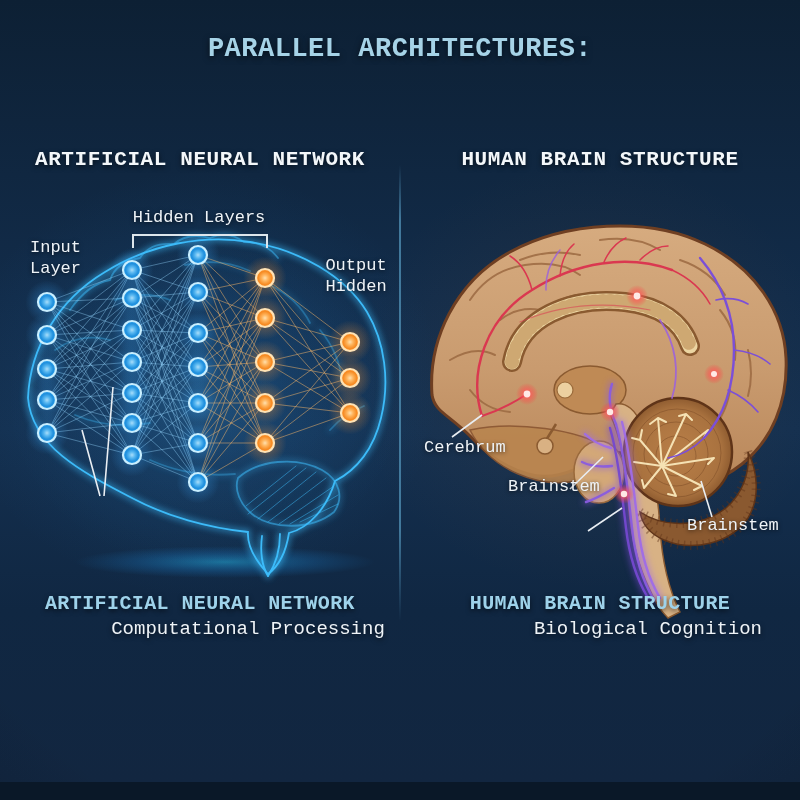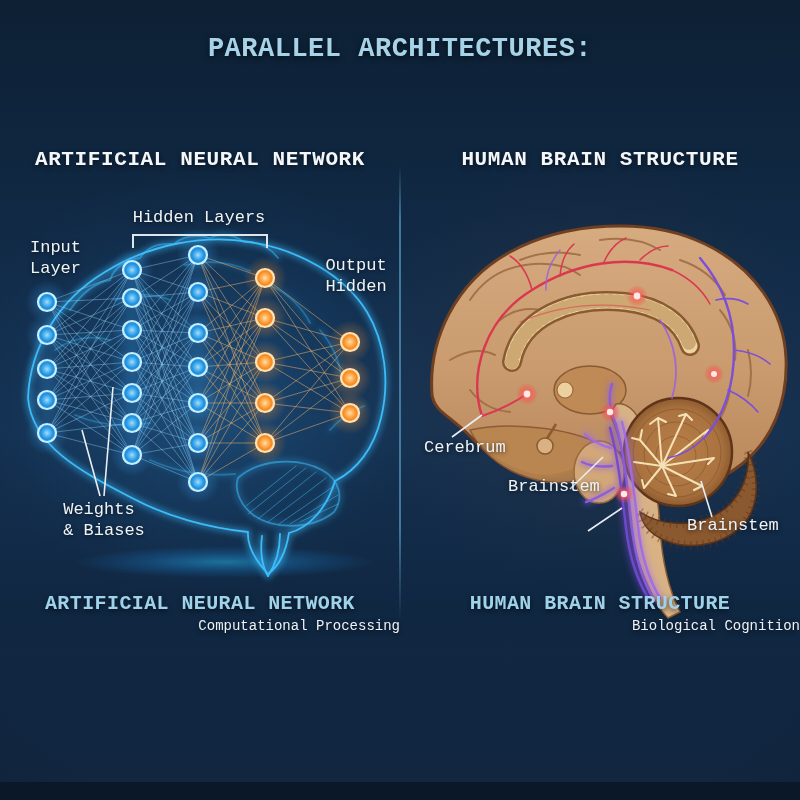--- a/index.html
+++ b/index.html
@@ -26,22 +26,23 @@
   .panel-heading{
     position:absolute;width:400px;text-align:center;font-size:21px;font-weight:700;
     letter-spacing:.6px;color:#f3f7fa;text-shadow:0 2px 5px rgba(0,0,0,.6);
   }
   .annot{font-size:17px;}
   .caption-title{
     position:absolute;width:400px;text-align:center;font-size:20px;font-weight:700;
     letter-spacing:.4px;color:#9ed2ea;text-shadow:0 2px 5px rgba(0,0,0,.6);
   }
   .caption-sub{
-    position:absolute;width:400px;text-align:right;font-size:14px;color:#eef3f7;
+    position:absolute;width:400px;text-align:center;font-size:19px;color:#eef3f7;
     text-shadow:0 2px 5px rgba(0,0,0,.6);
+    margin-left:48px;
   }
   #divider{
     position:absolute;left:399px;top:165px;width:2px;height:456px;
     background:linear-gradient(180deg,rgba(62,114,148,0) 0%,rgba(74,134,170,.85) 12%,rgba(74,134,170,.85) 80%,rgba(62,114,148,0) 100%);
   }
   .edge{fill:none;}
   .edge-b{stroke:rgba(150,214,255,.40);stroke-width:1;}
   .edge-o{stroke:rgba(255,186,104,.48);stroke-width:1;}
   .node{stroke-linejoin:round;}
   .node-b{fill:url(#ng-b);stroke:#c9efff;stroke-width:2.2;}
@@ -463,22 +464,20 @@
   <div class="title-line" style="top:34px">PARALLEL ARCHITECTURES:</div>
 
   <div class="panel-heading" style="left:0;top:148px">ARTIFICIAL NEURAL NETWORK</div>
   <div class="panel-heading" style="left:400px;top:148px">HUMAN BRAIN STRUCTURE</div>
 
   <div class="lbl annot" style="left:30px;top:238px">Input
 Layer</div>
   <div class="lbl annot center" style="left:199px;top:208px">Hidden Layers</div>
   <div class="lbl annot center" style="left:356px;top:256px">Output
 Hidden</div>
-  <div class="lbl annot center" style="left:104px;top:500px">Weights
-&amp; Biases</div>
 
   <div class="lbl annot" style="left:424px;top:438px">Cerebrum</div>
   <div class="lbl annot" style="left:508px;top:477px">Brainstem</div>
   <div class="lbl annot" style="left:687px;top:516px">Brainstem</div>
 
   <div class="caption-title" style="left:0;top:592px">ARTIFICIAL NEURAL NETWORK</div>
   <div class="caption-sub" style="left:0;top:618px">Computational Processing</div>
   <div class="caption-title" style="left:400px;top:592px">HUMAN BRAIN STRUCTURE</div>
   <div class="caption-sub" style="left:400px;top:618px">Biological Cognition</div>
 </div>

